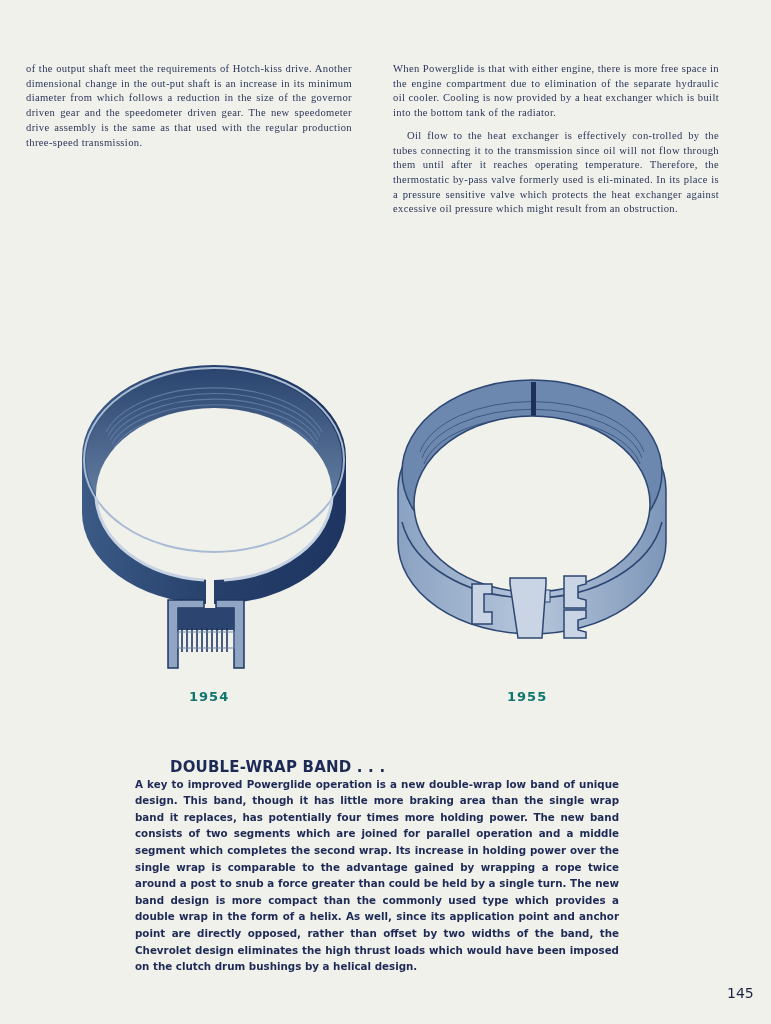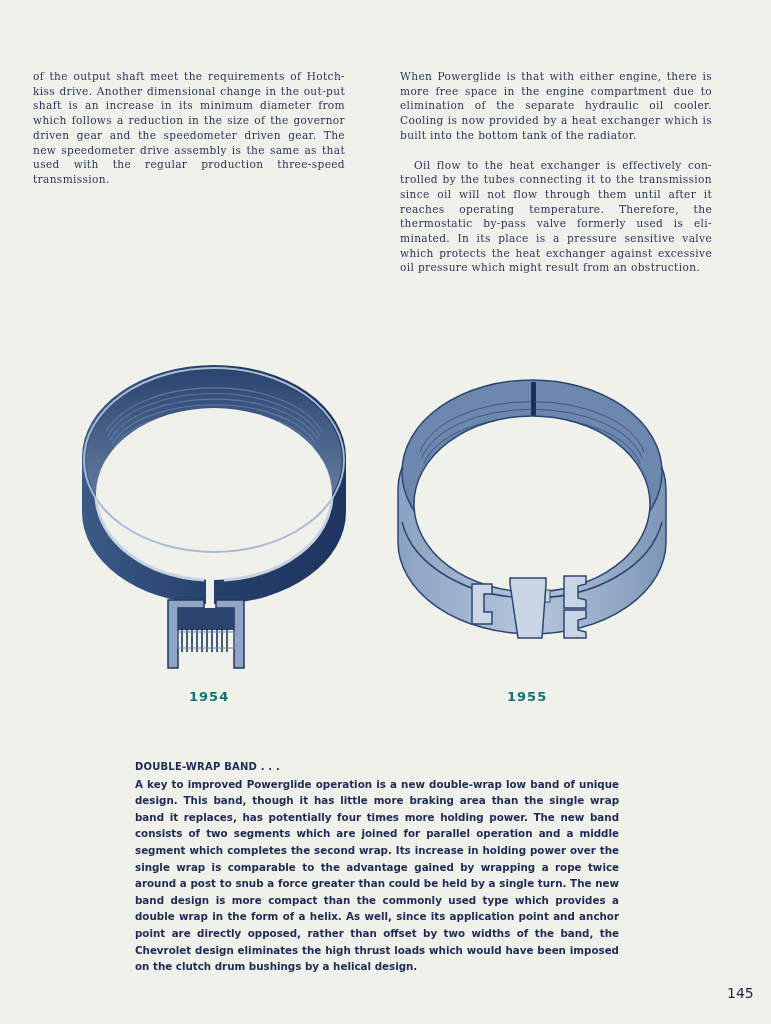--- a/index.html
+++ b/index.html
@@ -18,21 +18,22 @@
       position: absolute;
       top: 54px;
       font-family: "DejaVu Serif", serif;
       font-size: 10.6px;
       line-height: 14.7px;
       text-align: justify;
       color: #2a3558;
       letter-spacing: 0.35px;
     }
     .col p {
-      margin: 15px;
+      margin: 8px;
+      font-family: Liberation Serif, serif;
     }
     .col p.indent {
       text-indent: 14px;
     }
     .col-left {
       left: 18px;
       width: 342px;
     }
     .col-right {
       left: 385px;
@@ -70,22 +71,23 @@
       width: 484px;
       font-family: "DejaVu Sans", sans-serif;
       font-weight: bold;
       font-size: 10.3px;
       line-height: 16.6px;
       color: #1d2a55;
       text-align: justify;
     }
     .caption .caption-title {
       display: block;
-      font-size: 10px;
+      font-size: 15px;
       letter-spacing: 0.2px;
+      margin-left: 35px;
     }
     .page-number {
       position: absolute;
       left: 727px;
       top: 985px;
       font-family: "DejaVu Sans", sans-serif;
       font-weight: normal;
       font-size: 14px;
       color: #1b2544;
     }

